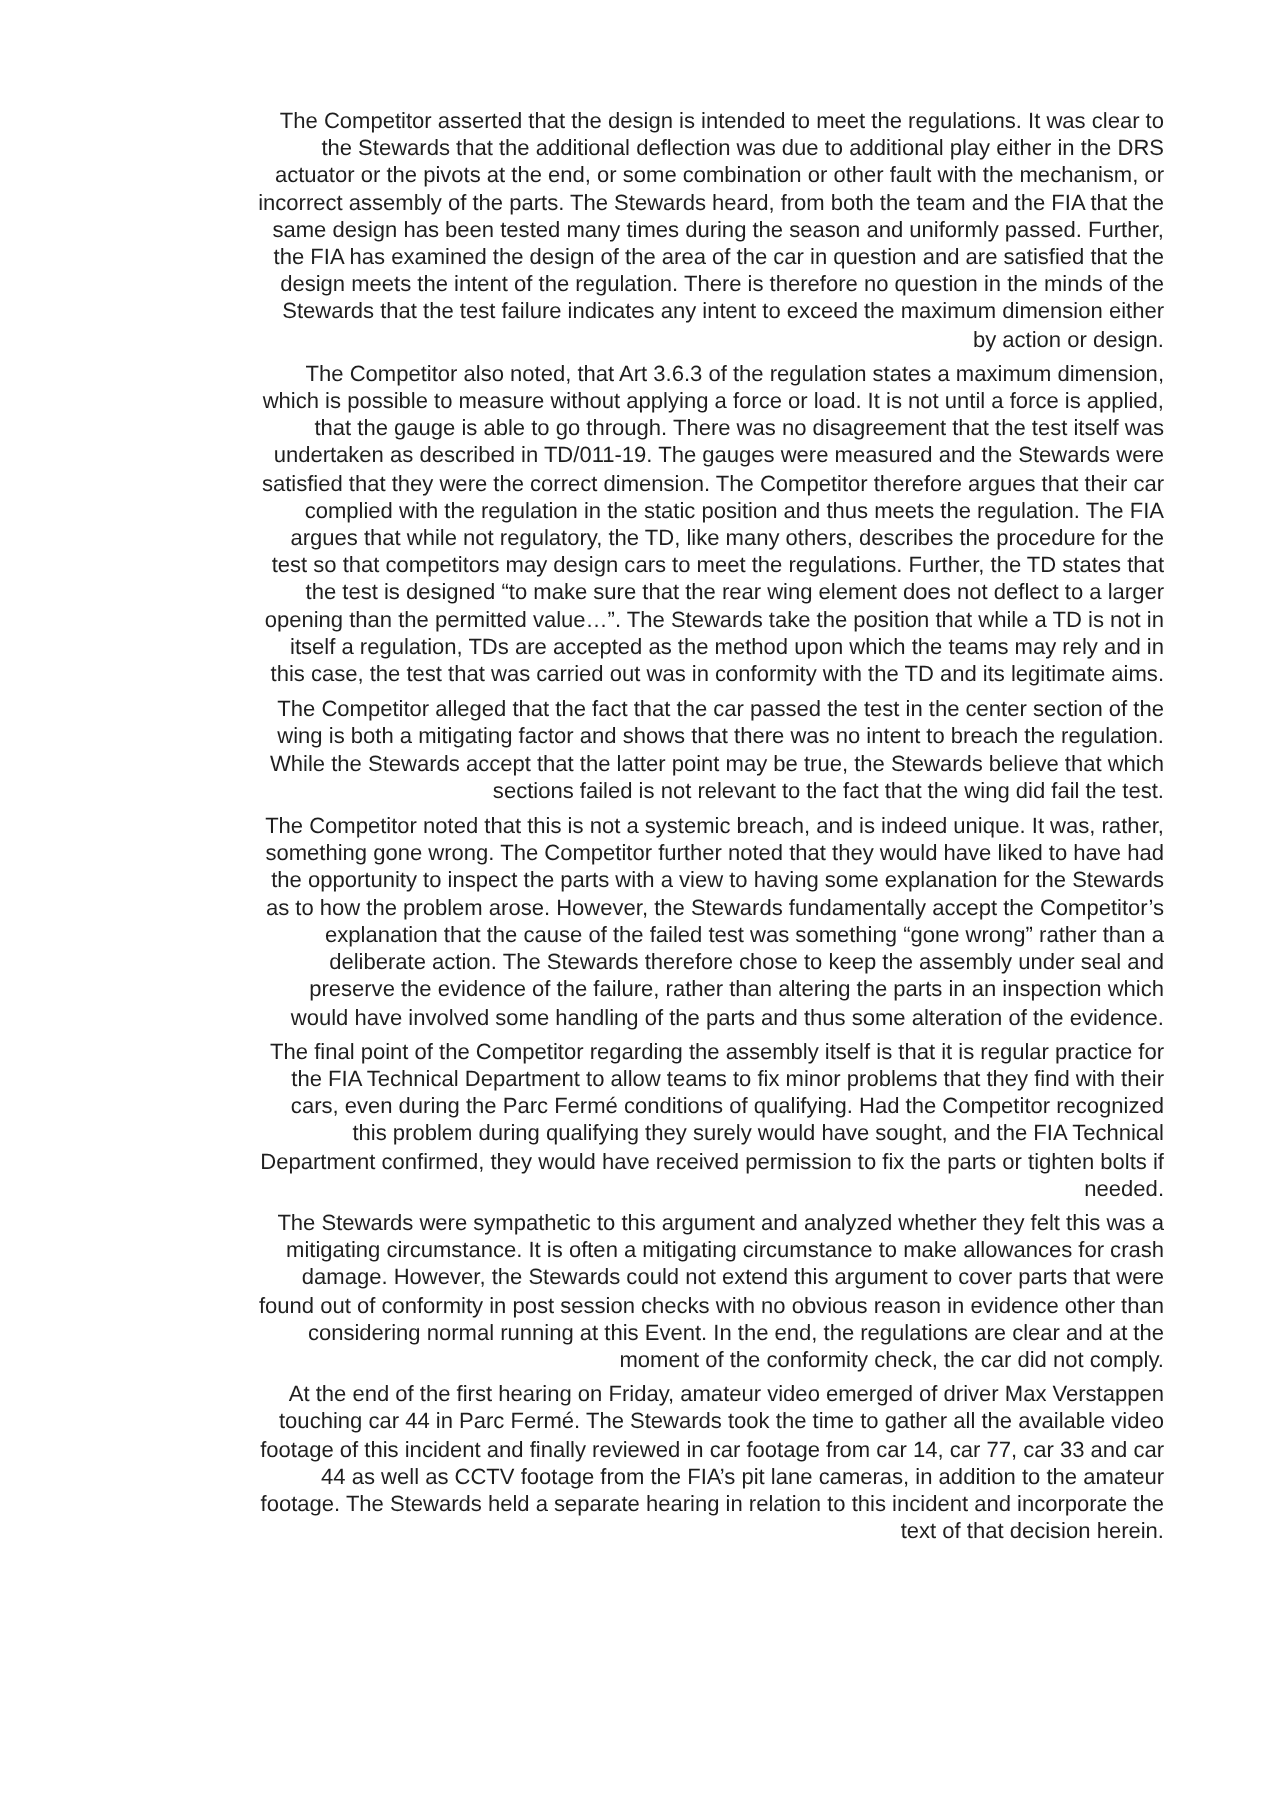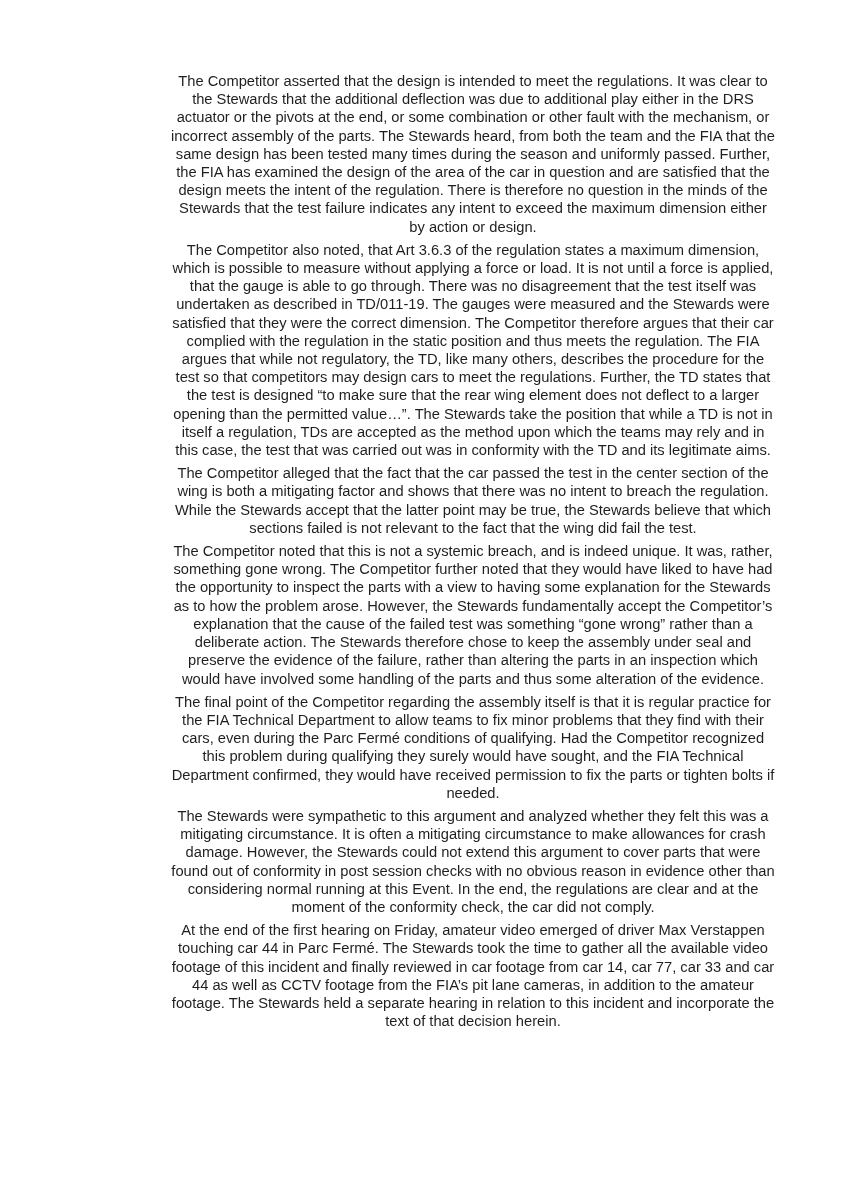--- a/index.html
+++ b/index.html
@@ -23,21 +23,21 @@
   }
   .text-column {
     position: absolute;
     left: 170px;
     top: 72px;
     width: 606px;
     font-family: "Liberation Sans", sans-serif;
     font-size: 14.7px;
     line-height: 18.2px;
     color: #1f1f1f;
-    text-align: center;
+    text-align: right;
   }
   .text-column p {
     margin: 0 0 5px 0;
     padding: 0;
   }
 </style>
 </head>
 <body>
 
 <div class="page">

